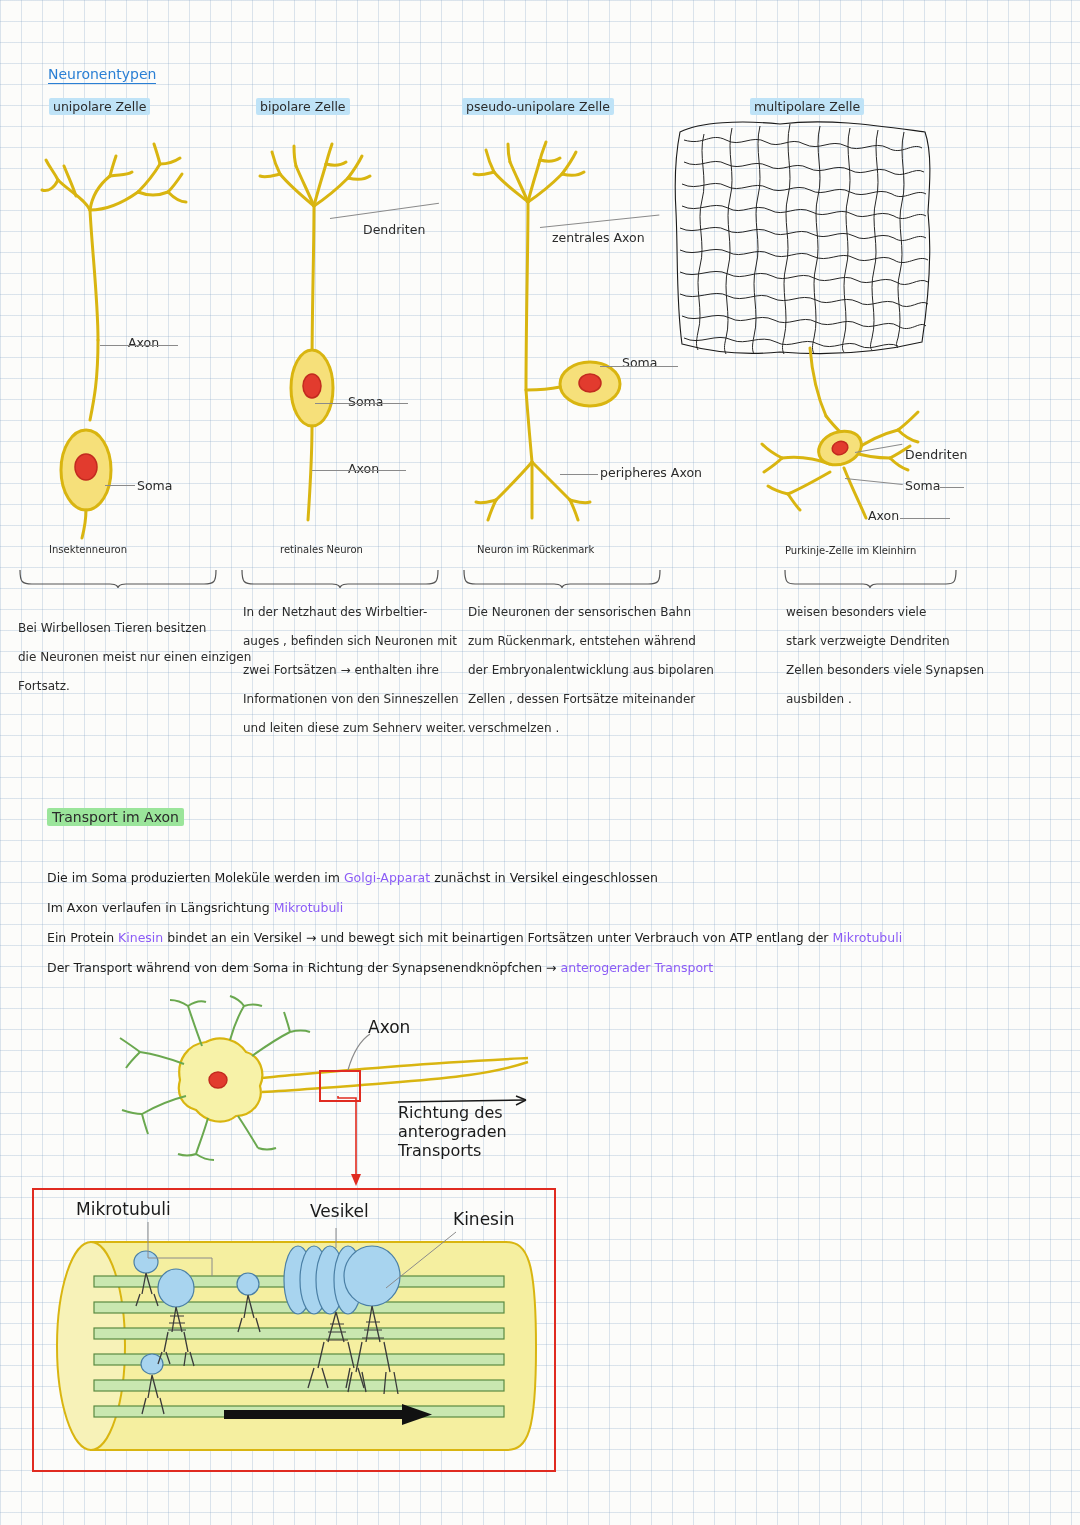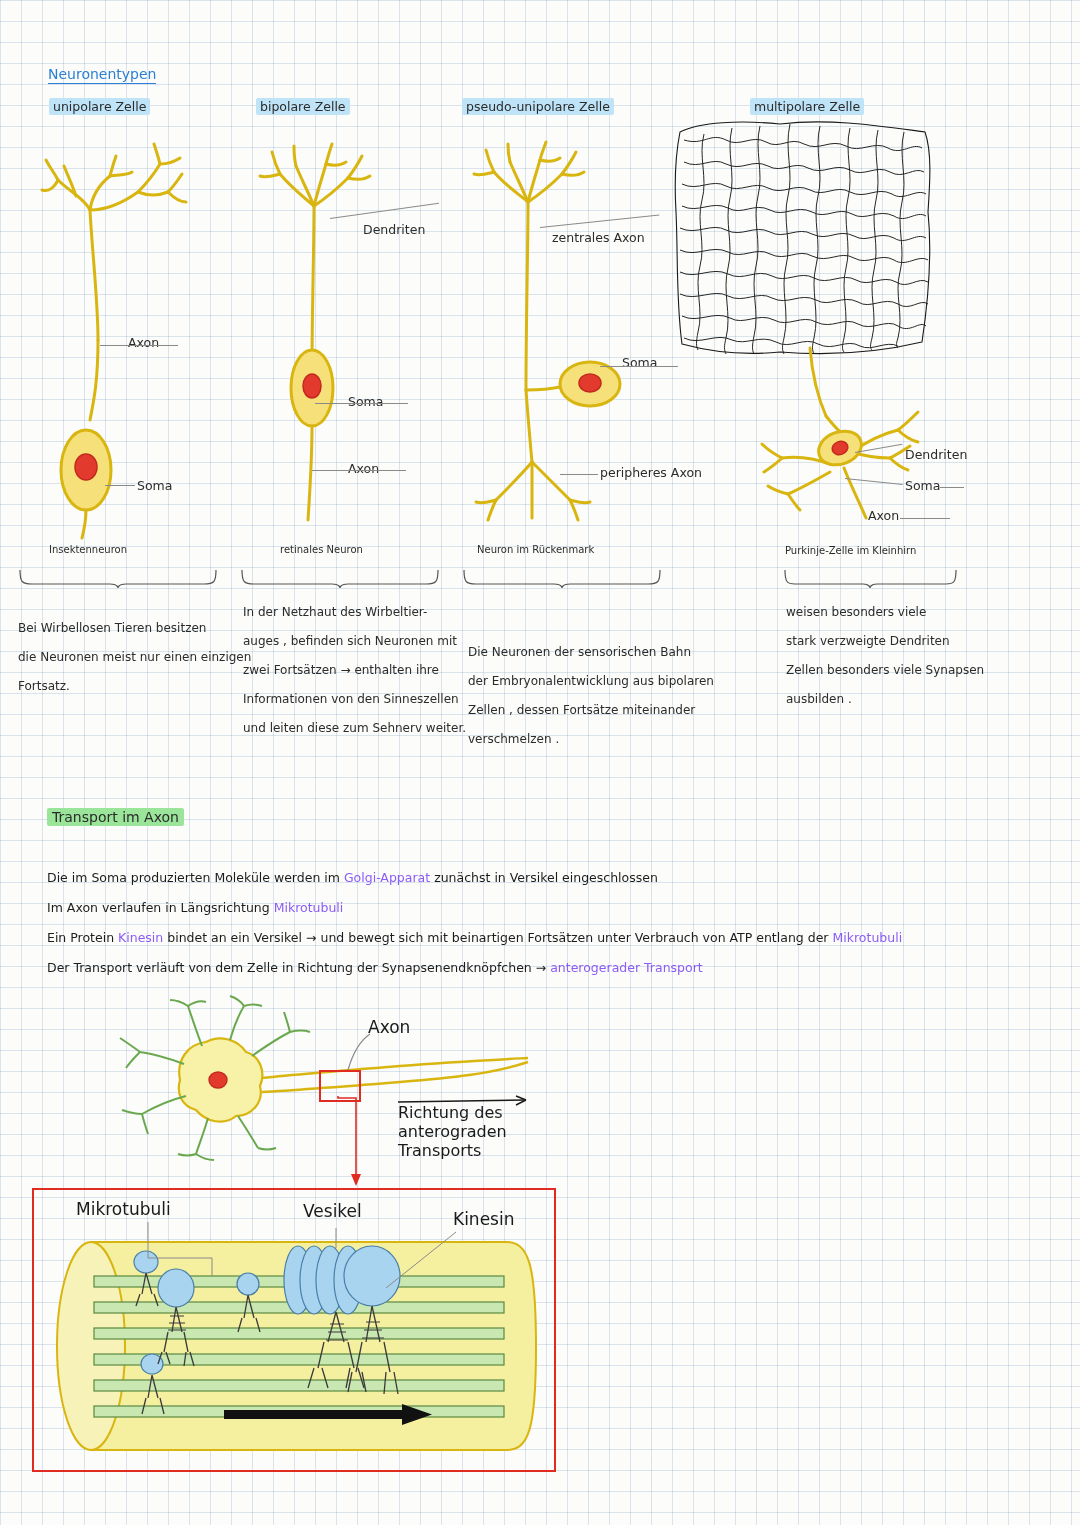--- a/index.html
+++ b/index.html
@@ -201,22 +201,23 @@
   <div>die Neuronen meist nur einen einzigen</div>
   <div>Fortsatz.</div>
 </div>
 <div class="para" style="left:243px; top:598px; width:225px;">
   <div>In der Netzhaut des Wirbeltier-</div>
   <div>auges , befinden sich Neuronen mit</div>
   <div>zwei Fortsätzen → enthalten ihre</div>
   <div>Informationen von den Sinneszellen</div>
   <div>und leiten diese zum Sehnerv weiter.</div>
 </div>
-<div class="para" style="left:468px; top:598px; width:245px;margin-top:40px;">
+<div class="para" style="left:468px; top:598px; width:245px;">
   <div>Die Neuronen der sensorischen Bahn</div>
+  <div>zum Rückenmark, entstehen während</div>
   <div>der Embryonalentwicklung aus bipolaren</div>
   <div>Zellen , dessen Fortsätze miteinander</div>
   <div>verschmelzen .</div>
 </div>
 <div class="para" style="left:786px; top:598px; width:230px;">
   <div>weisen besonders viele</div>
   <div>stark verzweigte Dendriten</div>
   <div>Zellen besonders viele Synapsen</div>
   <div>ausbilden .</div>
 </div>
@@ -226,21 +227,21 @@
 <div class="tline" style="left:47px; top:870px;">
   <span>Die im Soma produzierten Moleküle werden im </span><span class="red">Golgi-Apparat</span><span> zunächst in Versikel eingeschlossen</span>
 </div>
 <div class="tline" style="left:47px; top:900px;">
   <span>Im Axon verlaufen in Längsrichtung </span><span class="red">Mikrotubuli</span>
 </div>
 <div class="tline" style="left:47px; top:930px;">
   <span>Ein Protein </span><span class="red">Kinesin</span><span> bindet an ein Versikel → und bewegt sich mit beinartigen Fortsätzen unter Verbrauch von ATP entlang der </span><span class="red">Mikrotubuli</span>
 </div>
 <div class="tline" style="left:47px; top:960px;">
-  <span>Der Transport verläuft von dem Zelle in Richtung der Synapsenendknöpfchen → </span><span class="red">anterogerader Transport</span>
+  <span>Der Transport während von dem Soma in Richtung der Synapsenendknöpfchen → </span><span class="red">anterogerader Transport</span>
 </div>
 
 <svg style="position:absolute; left:80px; top:1000px;" width="470" height="160">
   <path d="M130 75 C150 62 168 58 190 62 C206 56 214 44 208 30 C216 42 222 50 234 46 C244 58 252 66 268 68 C300 70 340 68 380 64 C410 60 430 58 448 58" fill="none" stroke="#6aa84f" stroke-width="0"></path>
 
   <path d="M100 80 C96 60 108 44 126 42 C140 34 158 40 166 52 C180 56 186 72 180 86 C184 102 172 116 156 116 C144 126 126 122 116 110 C102 106 96 94 100 80 Z" fill="#f7f2a8" stroke="#d9b510" stroke-width="2.2"></path>
   <ellipse cx="138" cy="80" rx="9" ry="8" fill="#e23b2e" stroke="#c22a1f" stroke-width="1.4"></ellipse>
 
   <g fill="none" stroke="#6aa84f" stroke-width="2">
     <path d="M122 46 C116 30 112 18 108 6"></path>
@@ -352,14 +353,14 @@
   </g>
 
   <g stroke="#8a8a8a" stroke-width="1" fill="none">
     <path d="M112 30 L112 66 M112 66 L176 66 M176 66 L176 84"></path>
     <path d="M300 36 L300 56"></path>
     <path d="M420 40 L350 96"></path>
   </g>
 </svg>
 
 <div style="position:absolute; left:76px; top:1199px; font-size:17px; color:#1a1a1a;">Mikrotubuli</div>
-<div style="position:absolute; left:303px; top:1201px; font-size:17px; color:#1a1a1a;">Vesikel</div>
+<div style="position:absolute; left:310px; top:1201px; font-size:17px; color:#1a1a1a;">Vesikel</div>
 <div style="position:absolute; left:453px; top:1209px; font-size:17px; color:#1a1a1a;">Kinesin</div>
 
 </body></html>

